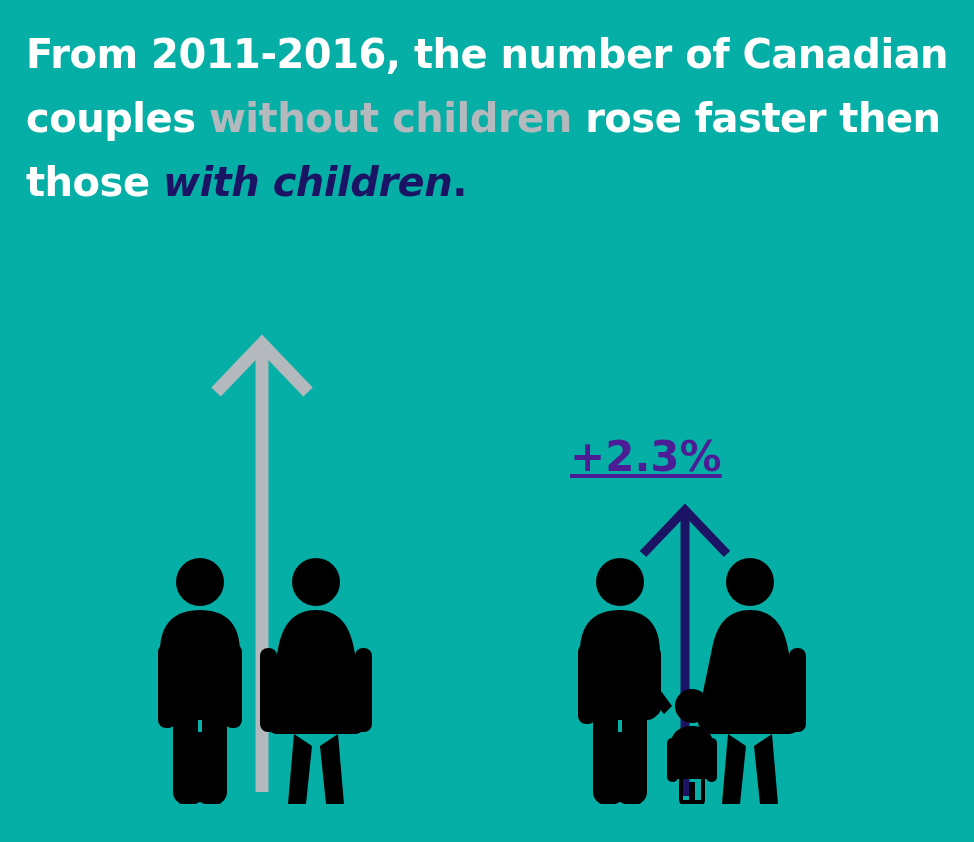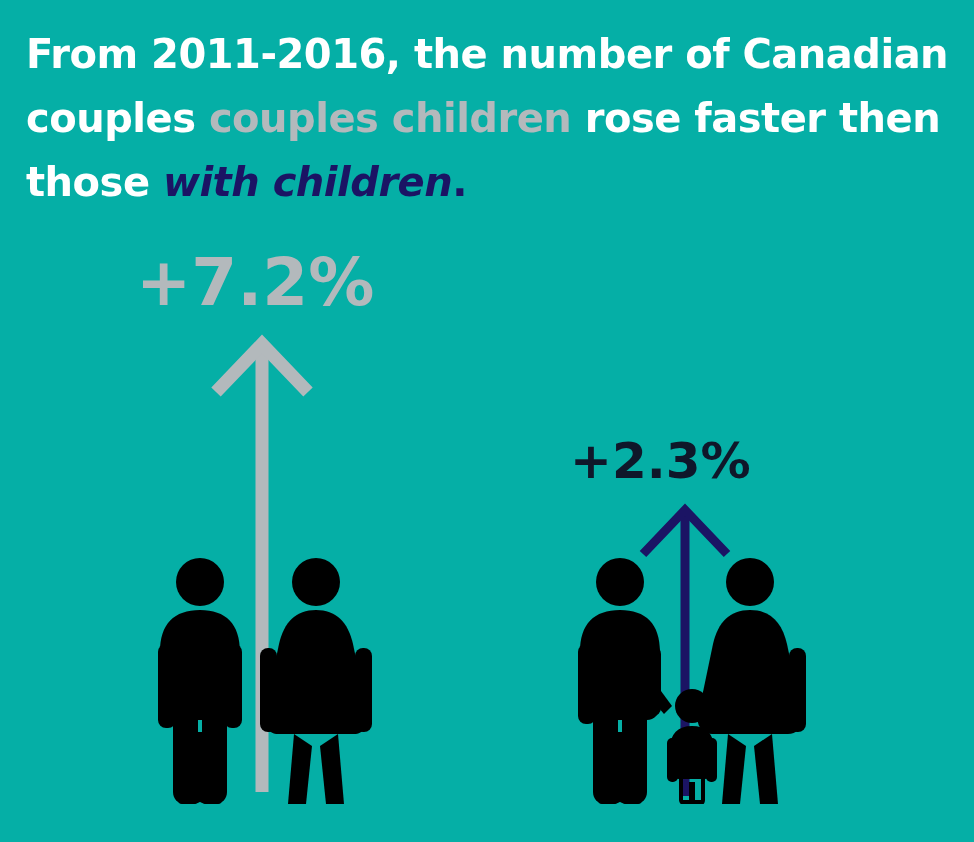--- a/index.html
+++ b/index.html
@@ -52,22 +52,23 @@
   }
   .pct-left {
     left: 136px;
     top: 244px;
     font-size: 66px;
     color: #B3B9BC;
   }
   .pct-right {
     left: 570px;
     top: 432px;
-    font-size: 50px;
-    color: #0f172a;
+    font-size: 42px;
+    color: #4c1d95;
+    text-decoration: underline;
   }
   
   .arrow {
     position: absolute;
   }
   .arrow-left {
     left: 208px;
     top: 334px;
   }
   .arrow-right {
@@ -95,24 +96,23 @@
     height: 38px;
     background: #05AFA6;
   }
 </style>
 </head>
 <body>
 
 <div class="infographic">
 
   <div class="headline">
-    <span>From 2011-2016, the number of Canadian couples </span><span class="grey">couples children</span><span> rose faster then those </span><span class="navy">with children</span><span class="dot">.</span>
+    <span>From 2011-2016, the number of Canadian couples </span><span class="grey">without children</span><span> rose faster then those </span><span class="navy">with children</span><span class="dot">.</span>
   </div>
 
-  <div class="pct pct-left">+7.2%</div>
 
   <div class="arrow arrow-left">
     <svg width="108" height="460" viewBox="0 0 108 460" xmlns="http://www.w3.org/2000/svg">
       <g fill="none" stroke="#B3B9BC" stroke-width="13">
         <line x1="54" y1="458" x2="54" y2="14"></line>
         <polyline points="8,58 54,10 100,58" stroke-linejoin="miter"></polyline>
       </g>
     </svg>
   </div>
 

